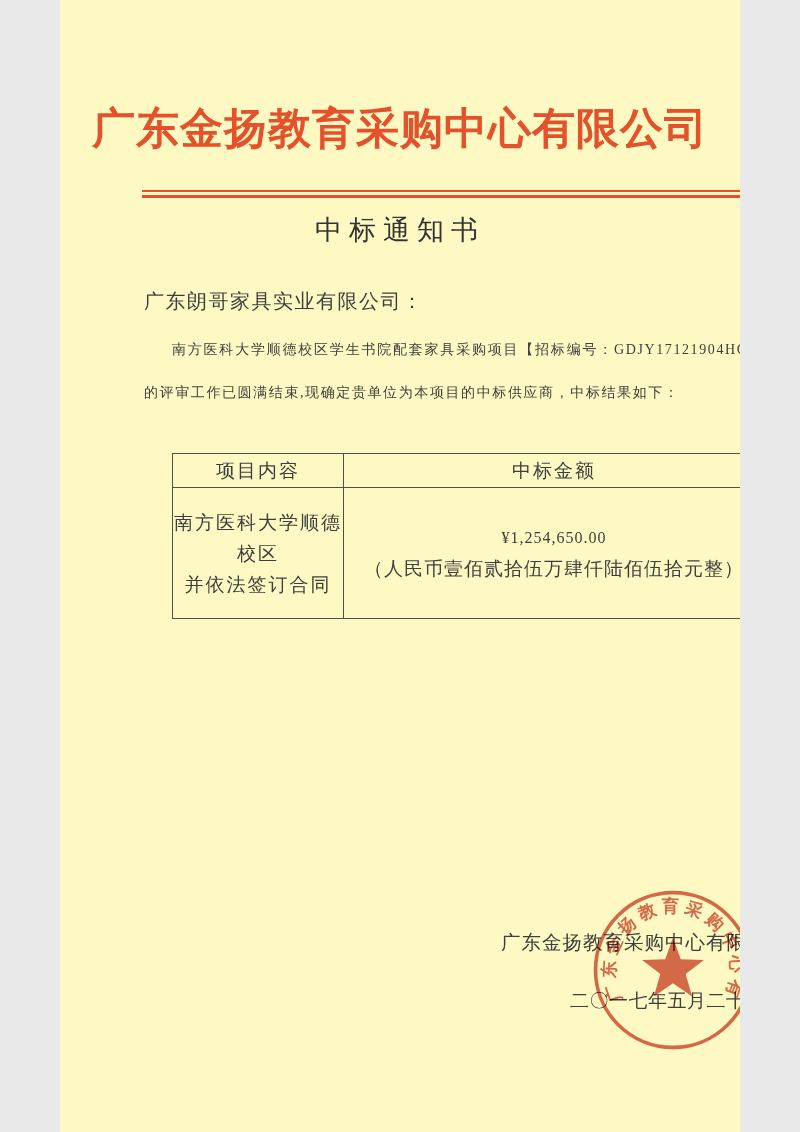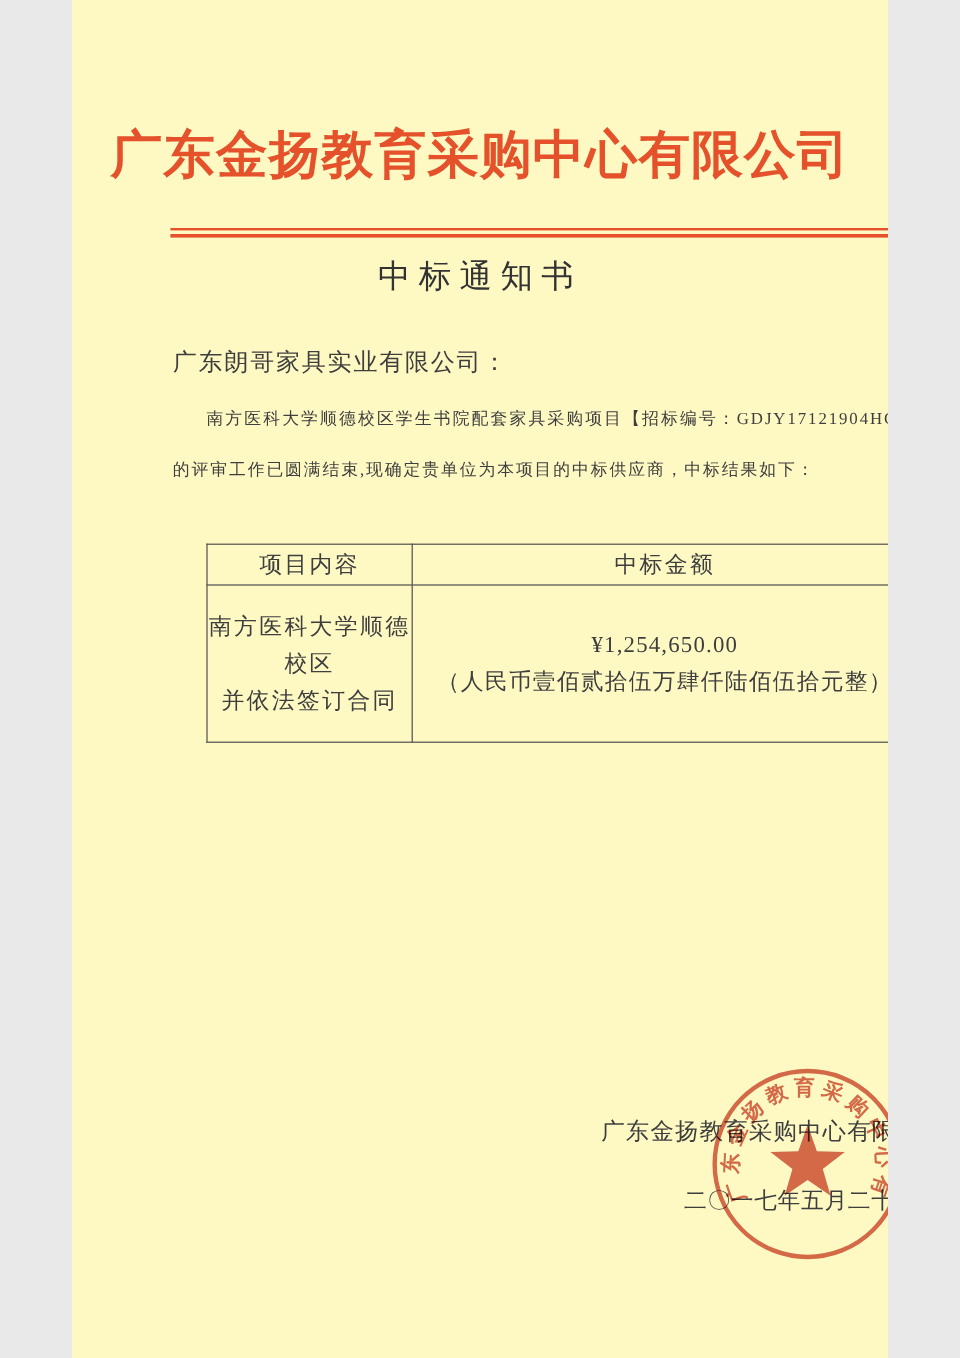--- a/index.html
+++ b/index.html
@@ -66,21 +66,21 @@
     padding:0;
     text-align:center;
     vertical-align:middle;
     font-size:19px;
     letter-spacing:2px;
     color:#3e3e3e;
   }
   .col-project{width:171px;}
   .header-row th{height:33px;}
   .body-row td{height:130px;line-height:31px;}
-  .amount-figure{display:block;font-size:19px;letter-spacing:1px;}
+  .amount-figure{display:block;font-size:16px;letter-spacing:1px;}
   .amount-words{display:block;font-size:19px;letter-spacing:1px;}
   
   .sig-company{
     position:absolute;top:929px;left:441px;
     font-size:19.5px;letter-spacing:1px;margin:0;
     white-space:nowrap;
   }
   .sig-date{
     position:absolute;top:976px;left:498px;
     font-size:19px;letter-spacing:0.5px;margin:12px;

